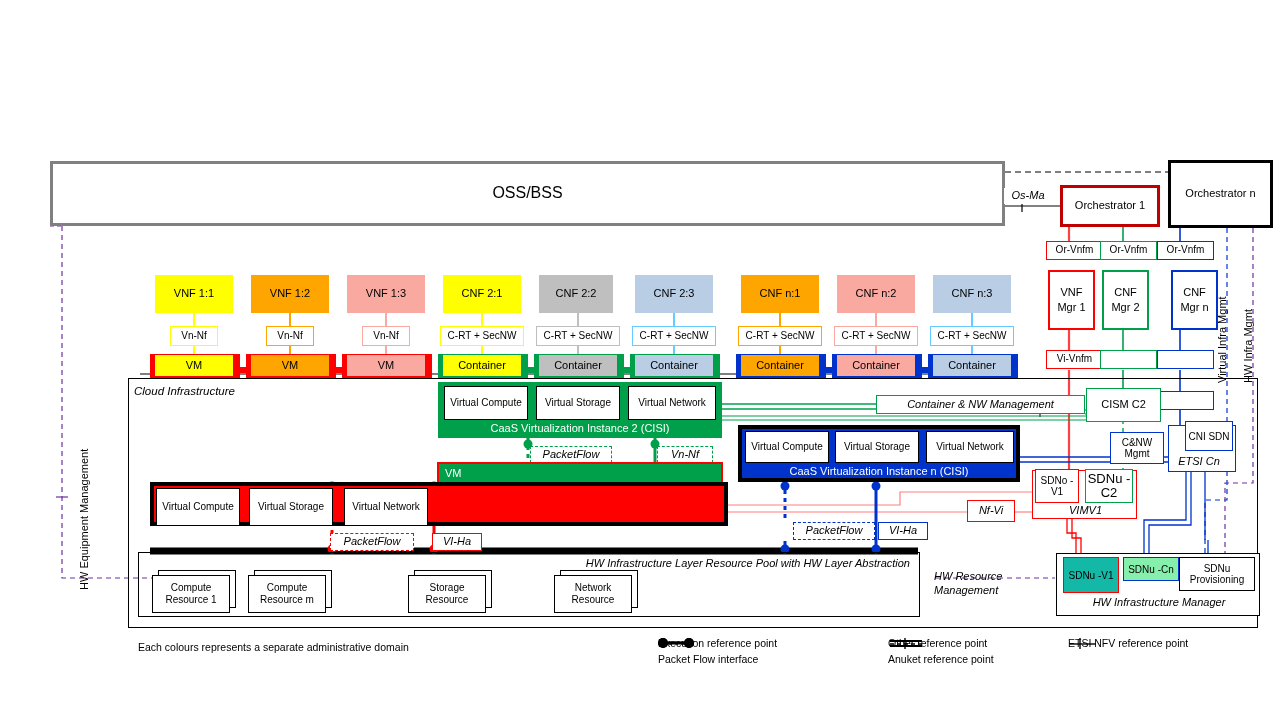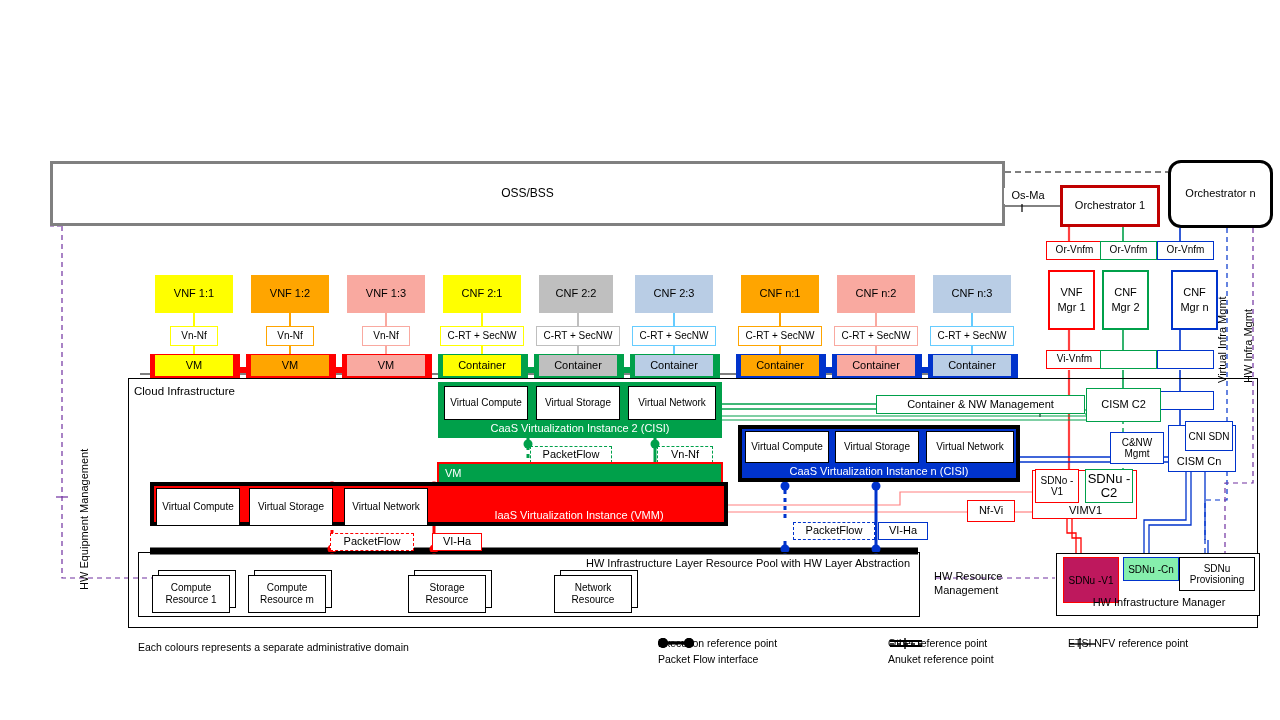--- a/index.html
+++ b/index.html
@@ -1,28 +1,28 @@
 <!DOCTYPE html>
 <html><head>
 <meta charset="utf-8">
 <style>
   html,body{margin:0;padding:0;background:#fff;}
   body{width:1280px;height:720px;position:relative;overflow:hidden;
        font-family:"Liberation Sans", sans-serif;color:#000;}
   .abs{position:absolute;box-sizing:border-box;}
   .ctr{display:flex;align-items:center;justify-content:center;text-align:center;line-height:1.05;}
-  .lbl{font-size:11px;}
+  .lbl{font-size:11px;font-style:italic;}
 
   
   #ossbss{left:50px;top:161px;width:955px;height:65px;border:3px solid #808080;background:#fff;}
-  #ossbss span{font-size:12px;}
+  #ossbss span{font-size:16px;}
 
   .orch{border-width:3px;border-style:solid;background:#fff;}
   #orch1{left:1060px;top:185px;width:100px;height:42px;border-color:#c00000;}
-  #orchn{left:1168px;top:160px;width:105px;height:68px;border-color:#000;border-radius:13px;}
+  #orchn{left:1168px;top:160px;width:105px;height:68px;border-color:#000;}
   .orch span{font-size:11px;}
 
   
   .nf{height:38px;font-size:11px;}
   .refbox{height:20px;font-size:10px;background:#fff;border-width:1px;border-style:solid;}
   .exebox{height:21px;font-size:11px;border-width:1px;border-style:solid;}
   .mgrbox{background:#fff;border-width:2px;border-style:solid;font-size:11px;}
 
   .vertlabel{writing-mode:vertical-rl;transform:rotate(180deg);font-size:11px;white-space:nowrap;}
 
@@ -342,21 +342,20 @@
 <div class="abs" style="left:150px;top:482px;width:578px;height:44px;background:#ff0000;border:4px solid #000;">
   <div class="abs ctr vc" style="left:2px;top:2px;width:84px;height:38px;">
       <span>Virtual Compute</span>
     </div>
   <div class="abs ctr vc" style="left:95px;top:2px;width:84px;height:38px;">
       <span>Virtual Storage</span>
     </div>
   <div class="abs ctr vc" style="left:190px;top:2px;width:84px;height:38px;">
       <span>Virtual Network</span>
     </div>
-  <div class="abs ctr instlabel" style="left:280px;top:22px;width:290px;height:16px;">IaaS Virtualization Instance (VMM)</div>
 </div>
 <div class="abs ctr lbl" style="left:330px;top:533px;width:84px;height:18px;background:#fff;border:1px dashed #ff0000;">PacketFlow</div>
 <div class="abs ctr lbl" style="left:432px;top:533px;width:50px;height:18px;background:#fff;border:1px solid #ff0000;">VI-Ha</div>
 
 <div class="abs" style="left:138px;top:552px;width:782px;height:65px;border:1.5px solid #000;background:transparent;"></div>
 <div class="abs lbl" style="left:500px;top:557px;width:410px;text-align:right;">HW Infrastructure Layer Resource Pool with HW Layer Abstraction</div>
 <div id="hw-res">
     <div class="abs" style="left: 158px; top: 570px; width: 78px; height: 38px; background: rgb(255, 255, 255); border: 1px solid rgb(0, 0, 0);"></div>
     <div class="abs ctr" style="left: 152px; top: 575px; width: 78px; height: 38px; background: rgb(255, 255, 255); border: 1px solid rgb(0, 0, 0); font-size: 10px; line-height: 1.25;">
       <span>Compute Resource 1</span>
@@ -380,37 +379,37 @@
 <div class="abs ctr" style="left:1086px;top:388px;width:75px;height:34px;background:#fff;border:1.5px solid #00a04a;font-size:11px;">CISM C2</div>
 
 <div class="abs ctr" style="left:1110px;top:432px;width:54px;height:32px;background:#fff;border:1.5px solid #0033cc;font-size:10px;line-height:1.1;">
     <span>C&amp;NW Mgmt</span>
   </div>
 
 <div class="abs" style="left:1168px;top:425px;width:68px;height:47px;background:#fff;border:1.5px solid #0033cc;">
   <div class="abs ctr" style="left:16px;top:-5px;width:48px;height:30px;background:#fff;border:1.5px solid #0033cc;font-size:10px;line-height:1.1;">
       <span>CNI SDN</span>
     </div>
-  <div class="abs ctr lbl" style="left:0;top:28px;width:60px;height:16px;">CISM Cn</div>
+  <div class="abs ctr lbl" style="left:0;top:28px;width:60px;height:16px;">ETSI Cn</div>
 </div>
 
 <div class="abs" style="left:1032px;top:470px;width:105px;height:49px;background:#fff;border:1.5px solid #ff0000;">
   <div class="abs ctr" style="left:2px;top:-2px;width:44px;height:34px;background:#fff;border:1.5px solid #ff0000;font-size:10px;line-height:1.1;">
       <span>SDNo -V1</span>
     </div>
   <div class="abs ctr" style="left:52px;top:-2px;width:48px;height:34px;background:#fff;border:1.5px solid #00a04a;font-size:13px;line-height:1.1;">
       <span>SDNu -C2</span>
     </div>
   <div class="abs ctr lbl" style="left:0;top:32px;width:105px;height:15px;">VIMV1</div>
 </div>
 
 <div class="abs ctr lbl" style="left:967px;top:500px;width:48px;height:22px;background:#fff;border:1px solid #ff0000;">Nf-Vi</div>
 
 <div class="abs" style="left:1056px;top:553px;width:204px;height:63px;background:#fff;border:1.5px solid #000;">
-  <div class="abs ctr" style="left:6px;top:3px;width:56px;height:46px;background:#be185d;border:1.5px solid #ff0000;font-size:10px;line-height:1.1;">
+  <div class="abs ctr" style="left:6px;top:3px;width:56px;height:36px;background:#14b8a6;border:1.5px solid #ff0000;font-size:10px;line-height:1.1;">
       <span>SDNu -V1</span>
     </div>
   <div class="abs ctr" style="left:66px;top:3px;width:56px;height:24px;background:#86efac;border:1.5px solid #0033cc;font-size:10px;line-height:1.1;">
       <span>SDNu -Cn</span>
     </div>
   <div class="abs ctr" style="left:122px;top:3px;width:76px;height:34px;background:#fff;border:1px solid #000;font-size:10px;line-height:1.1;">
       <span>SDNu Provisioning</span>
     </div>
   <div class="abs ctr lbl" style="left:0;top:40px;width:204px;height:18px;font-size:11px;">HW Infrastructure Manager</div>
 </div>

